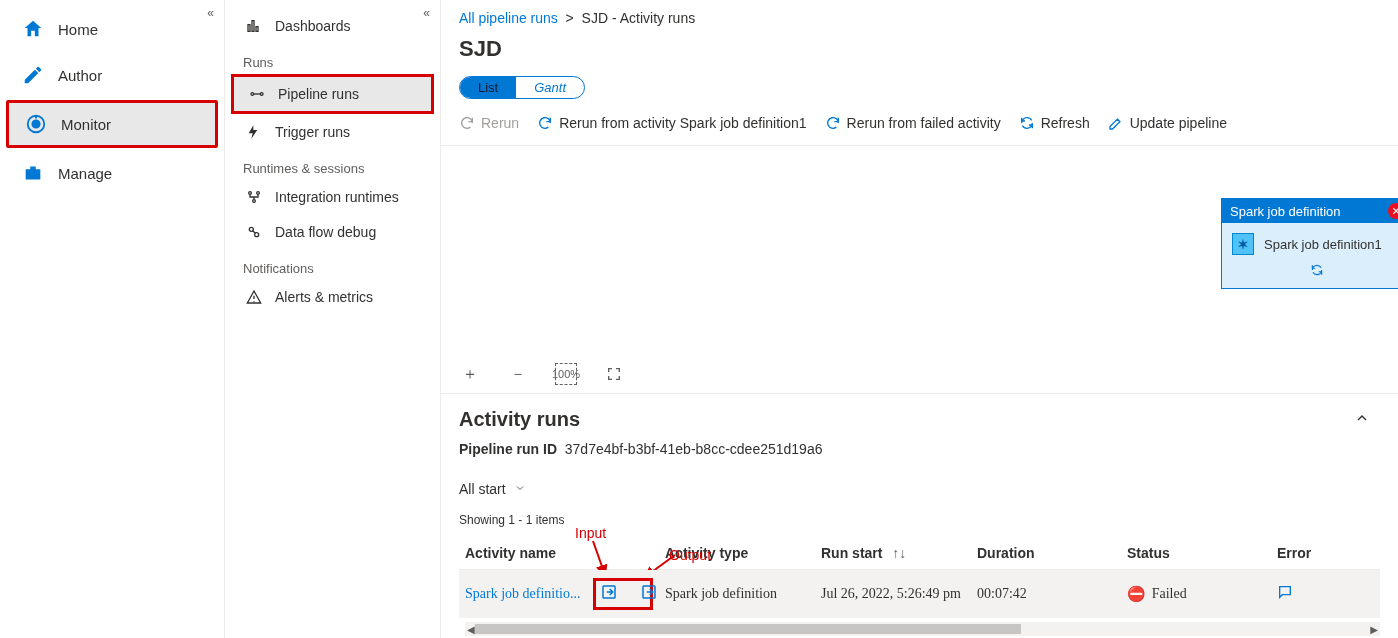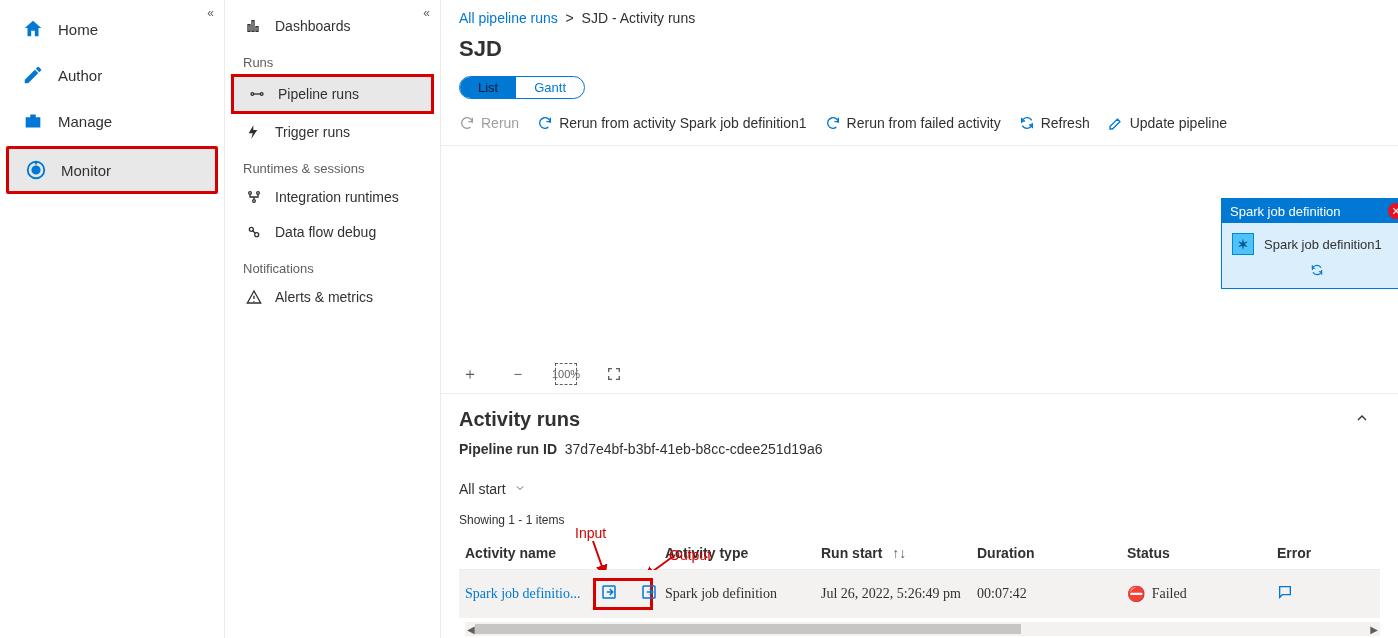--- a/index.html
+++ b/index.html
@@ -27,21 +27,21 @@
 
 .main { flex: 1; display: flex; flex-direction: column; overflow: hidden; }
 .breadcrumb { padding: 10px 18px 6px 18px; font-size: 14px; }
 .breadcrumb a { color: #0078d4; text-decoration: none; cursor: pointer; }
 .page-title { font-size: 22px; font-weight: 600; padding: 4px 18px 10px 18px; }
 
 .toggle-wrap { padding: 4px 18px 12px 18px; }
 .toggle { display: inline-flex; border: 1px solid #0078d4; border-radius: 14px; overflow: hidden; }
 .toggle span { padding: 3px 18px; font-size: 13px; cursor: pointer; }
 .toggle .active { background: #0078d4; color: #0f172a; }
-.toggle .inactive { color: #0078d4; }
+.toggle .inactive { color: #0078d4; font-style: italic; }
 
 .toolbar { display: flex; align-items: center; gap: 18px; padding: 4px 18px 14px 18px; border-bottom: 1px solid #edebe9; flex-wrap: wrap; }
 .tb-btn { display: inline-flex; align-items: center; gap: 6px; cursor: pointer; color: #323130; }
 .tb-btn.disabled { color: #a19f9d; cursor: default; }
 .tb-btn .tbi { width: 16px; height: 16px; display: inline-flex; align-items: center; justify-content: center; }
 
 
 .canvas-wrap { position: relative; height: 248px; border-bottom: 1px solid #edebe9; }
 .node { position: absolute; left: 780px; top: 52px; width: 192px; border: 1px solid #0078d4; background: #dbeefb; font-size: 13px; }
 .node-header { background: #0078d4; color: #fff; padding: 4px 8px; display: flex; align-items: center; justify-content: space-between; }
@@ -109,38 +109,38 @@
 
     <div class="nav-item">
       <span class="ic">
         <svg width="22" height="22" viewBox="0 0 24 24" fill="#0078d4">
             <path d="M3 17.25V21h3.75L17.81 9.94l-3.75-3.75L3 17.25zM20.71 7.04a1 1 0 000-1.41l-2.34-2.34a1 1 0 00-1.41 0l-1.83 1.83 3.75 3.75 1.83-1.83z"></path>
           </svg>
       </span>
       <span class="nav-label">Author</span>
     </div>
 
-    <div class="nav-item">
-      <span class="ic">
-        <svg width="22" height="22" viewBox="0 0 24 24" fill="#0078d4">
-            <path d="M4 8h16v11H4z M9 5h6v3H9z"></path>
-          </svg>
-      </span>
-      <span class="nav-label">Manage</span>
-    </div>
-
     <div class="nav-item selected highlight-red">
       <span class="ic">
         <svg width="22" height="22" viewBox="0 0 24 24" fill="none" stroke="#0078d4" stroke-width="2">
             <circle cx="12" cy="12" r="9"></circle>
             <circle cx="12" cy="12" r="4" fill="#0078d4"></circle>
             <path d="M12 3v3"></path>
           </svg>
       </span>
       <span class="nav-label">Monitor</span>
+    </div>
+
+    <div class="nav-item">
+      <span class="ic">
+        <svg width="22" height="22" viewBox="0 0 24 24" fill="#0078d4">
+            <path d="M4 8h16v11H4z M9 5h6v3H9z"></path>
+          </svg>
+      </span>
+      <span class="nav-label">Manage</span>
     </div>
   </div>
 
   <div class="nav-secondary">
     <div class="collapse-chev">«</div>
 
     <div class="sec-item">
       <span class="sic">
         <svg width="16" height="16" viewBox="0 0 24 24" fill="none" stroke="#323130" stroke-width="2">
             <path d="M3 20h3V10H3zM9 20h3V4H9zM15 20h3v-7h-3z"></path>

